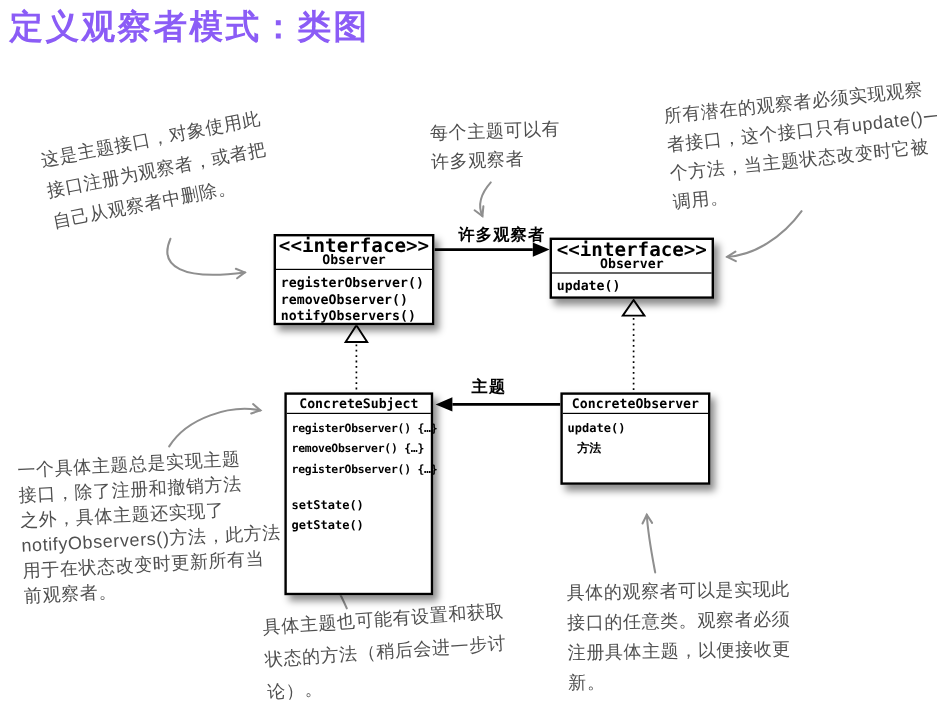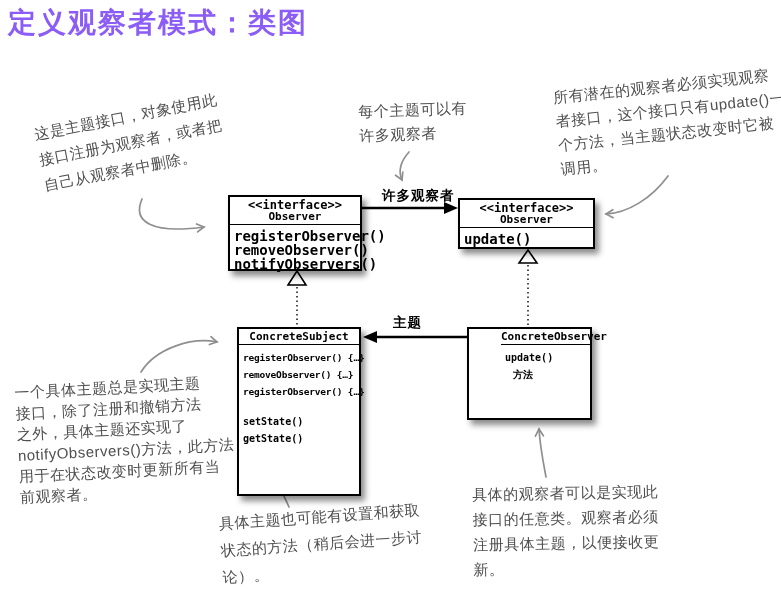--- a/index.html
+++ b/index.html
@@ -14,24 +14,24 @@
   }
   .overlay{position:absolute;left:0;top:0;width:781px;height:595px;pointer-events:none;}
   
   .uml-box{
     position:absolute;background:#fff;border:2px solid #000;
     box-shadow:4px 5px 6px rgba(0,0,0,0.45);
     font-family:"DejaVu Sans Mono",monospace;font-weight:bold;color:#000;
     box-sizing:border-box;
   }
   .uml-head{text-align:center;border-bottom:1.5px solid #000;padding:2px 0 1px 0;}
-  .uml-head div{font-size:12px;line-height:12px;white-space:nowrap;}
+  .uml-head div{font-size:16px;line-height:12px;white-space:nowrap;}
   .uml-head .cname{font-size:11px;}
   .uml-body{padding:4px 0 0 4px;}
-  .uml-body div{font-size:14px;line-height:14px;white-space:pre;}
+  .uml-body div{font-size:11px;line-height:14px;white-space:pre;}
   .cs-body div{line-height:17px;font-size:9.5px;letter-spacing:-0.2px;}
   .co-body div{line-height:17px;font-size:10px;}
   .gap{height:13px;}
   .indent{padding-left:8px;}
   
   .rel-label{
     position:absolute;font-weight:bold;color:#000;font-size:13.5px;
     white-space:nowrap;letter-spacing:1px;
   }
   
@@ -105,21 +105,21 @@
     <div class="uml-body cs-body">
       <div>registerObserver() {…}</div>
       <div>removeObserver() {…}</div>
       <div>registerObserver() {…}</div>
       <div class="gap"></div>
       <div style="font-size:10px;letter-spacing:0;">setState()</div>
       <div style="font-size:10px;letter-spacing:0;">getState()</div>
     </div>
   </div>
 
-  <div class="uml-box" style="left:467px;top:327px;width:125px;height:93px;padding-left:32px;">
+  <div class="uml-box" style="left:467px;top:327px;width:125px;height:77px;">
     <div class="uml-head">
       <div class="cname">ConcreteObserver</div>
     </div>
     <div class="uml-body co-body">
       <div>update()</div>
       <div class="indent">方法</div>
     </div>
   </div>
 
   <div class="rel-label" style="left:382px;top:187px;">许多观察者</div>

